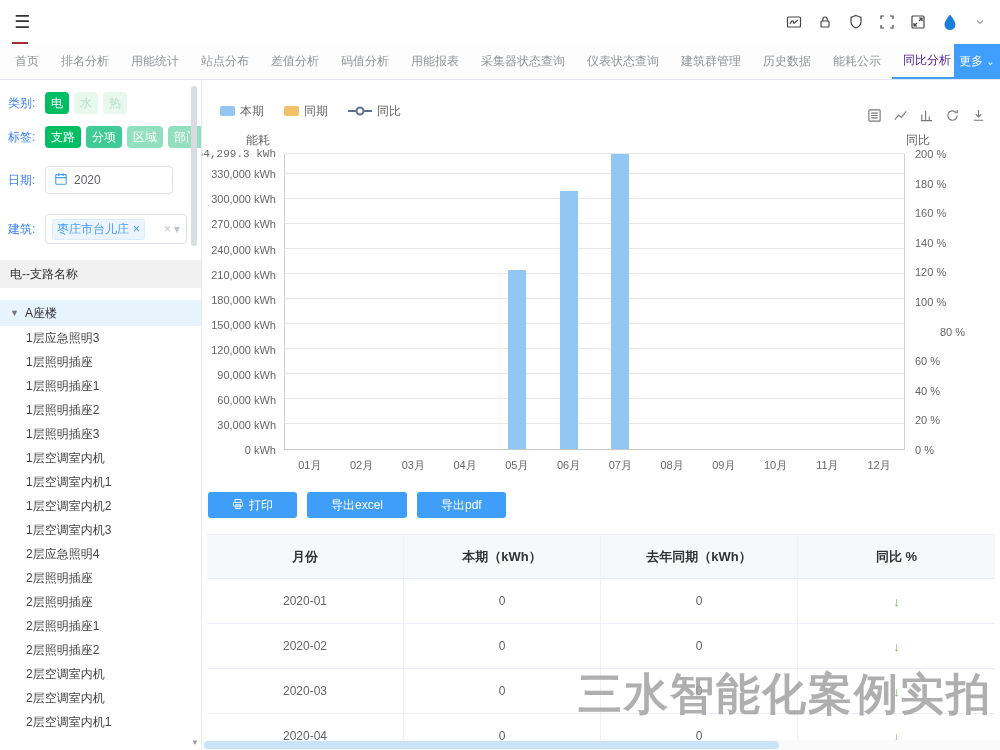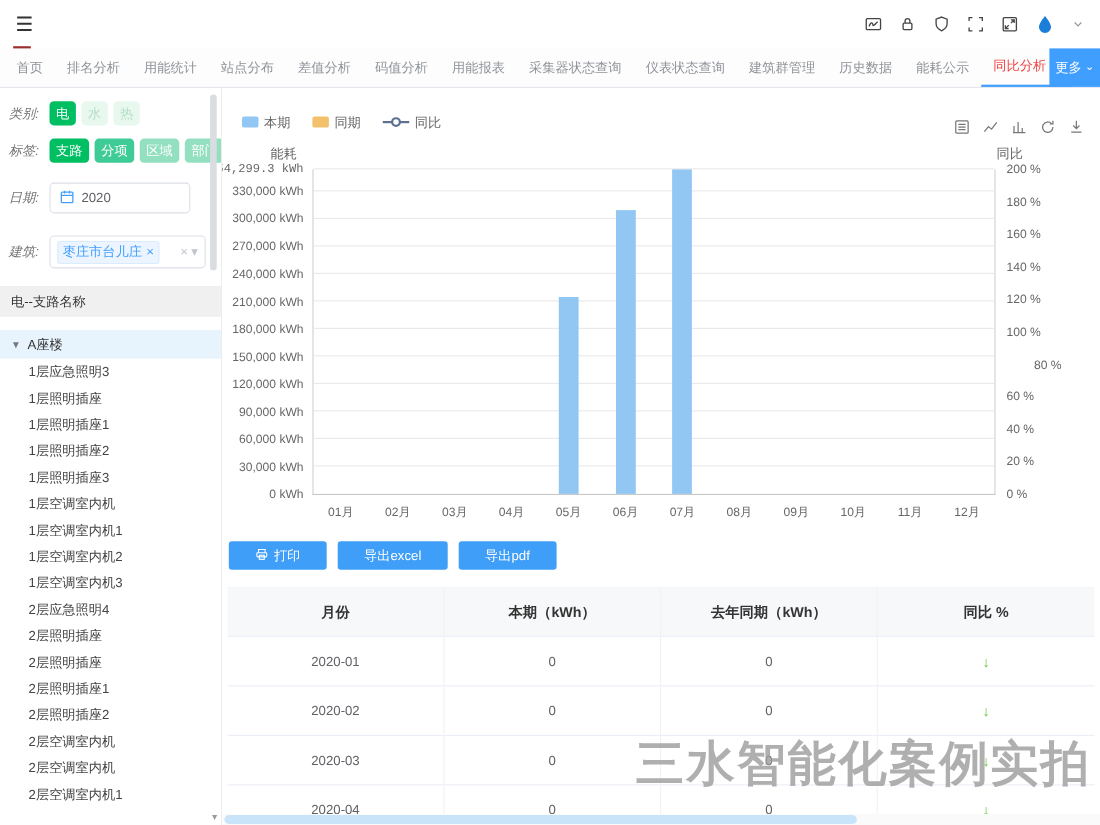--- a/index.html
+++ b/index.html
@@ -11,32 +11,32 @@
   .topbar { height:44px; display:flex; align-items:center; justify-content:space-between; padding:0 14px; background:#fff; }
   .menu-icon { font-size:18px; color:#333; cursor:pointer; }
   .red-dash { position:absolute; left:12px; top:42px; width:16px; height:3px; background:#9f2f2f; }
   .topbar-right { display:flex; align-items:center; gap:15px; }
   .topbar-right svg { display:block; cursor:pointer; }
 
   
   .tabbar { position:relative; height:36px; background:#fdfdfd; border-bottom:1px solid #e4e7ed; display:flex; align-items:stretch; padding-left:4px; }
   .tab-list { display:flex; flex-wrap:nowrap; overflow:hidden; }
   .tab { padding:0 11px; font-size:12px; color:#8f9399; display:flex; align-items:center; white-space:nowrap; cursor:pointer; }
-  .tab.active { color:#ef4444; border-bottom:2px solid #409eff; }
+  .tab.active { color:#4c1d95; border-bottom:2px solid #409eff; }
   .tab-close { margin-left:5px; font-size:12px; }
   .more-btn { position:absolute; right:0; top:0; bottom:0; width:46px; background:#409eff; color:#fff; font-size:12px; display:flex; align-items:center; justify-content:center; gap:3px; cursor:pointer; }
   .more-caret { font-size:10px; }
 
   
   .body { display:flex; height:670px; }
 
   
   .sidebar { width:202px; min-width:202px; border-right:1px solid #ebebeb; position:relative; font-size:12px; overflow:hidden; background:#fff; }
   .side-row { display:flex; align-items:center; gap:5px; margin:12px 14px 0 8px; }
-  .side-label { min-width:32px; color:#737373;font-style:italic; }
+  .side-label { min-width:32px; color:#3b82f6; }
   .pill-group { display:flex; gap:5px; flex-wrap:nowrap; }
   .pill { height:22px; padding:0 6px; display:flex; align-items:center; border-radius:4px; font-size:12px; cursor:pointer; white-space:nowrap; }
   .pill.solid { background:#00bf62; color:#fff; }
   .pill.medium { background:#3ecb96; color:#fff; }
   .pill.light { background:#93e0c1; color:#fff; }
   .pill.faint { background:#e8f8ef; color:#b4ddc6; }
   .row-date { margin-top:18px; }
   .input-box { display:flex; align-items:center; gap:6px; border:1px solid #dcdfe6; border-radius:4px; height:28px; padding:0 8px; width:128px; color:#606266; cursor:pointer; background:#fff; }
   .row-building { margin-top:20px; }
   .select-box { border:1px solid #dcdfe6; border-radius:4px; height:30px; display:flex; align-items:center; justify-content:space-between; padding:0 6px; width:146px; cursor:pointer; background:#fff; }

